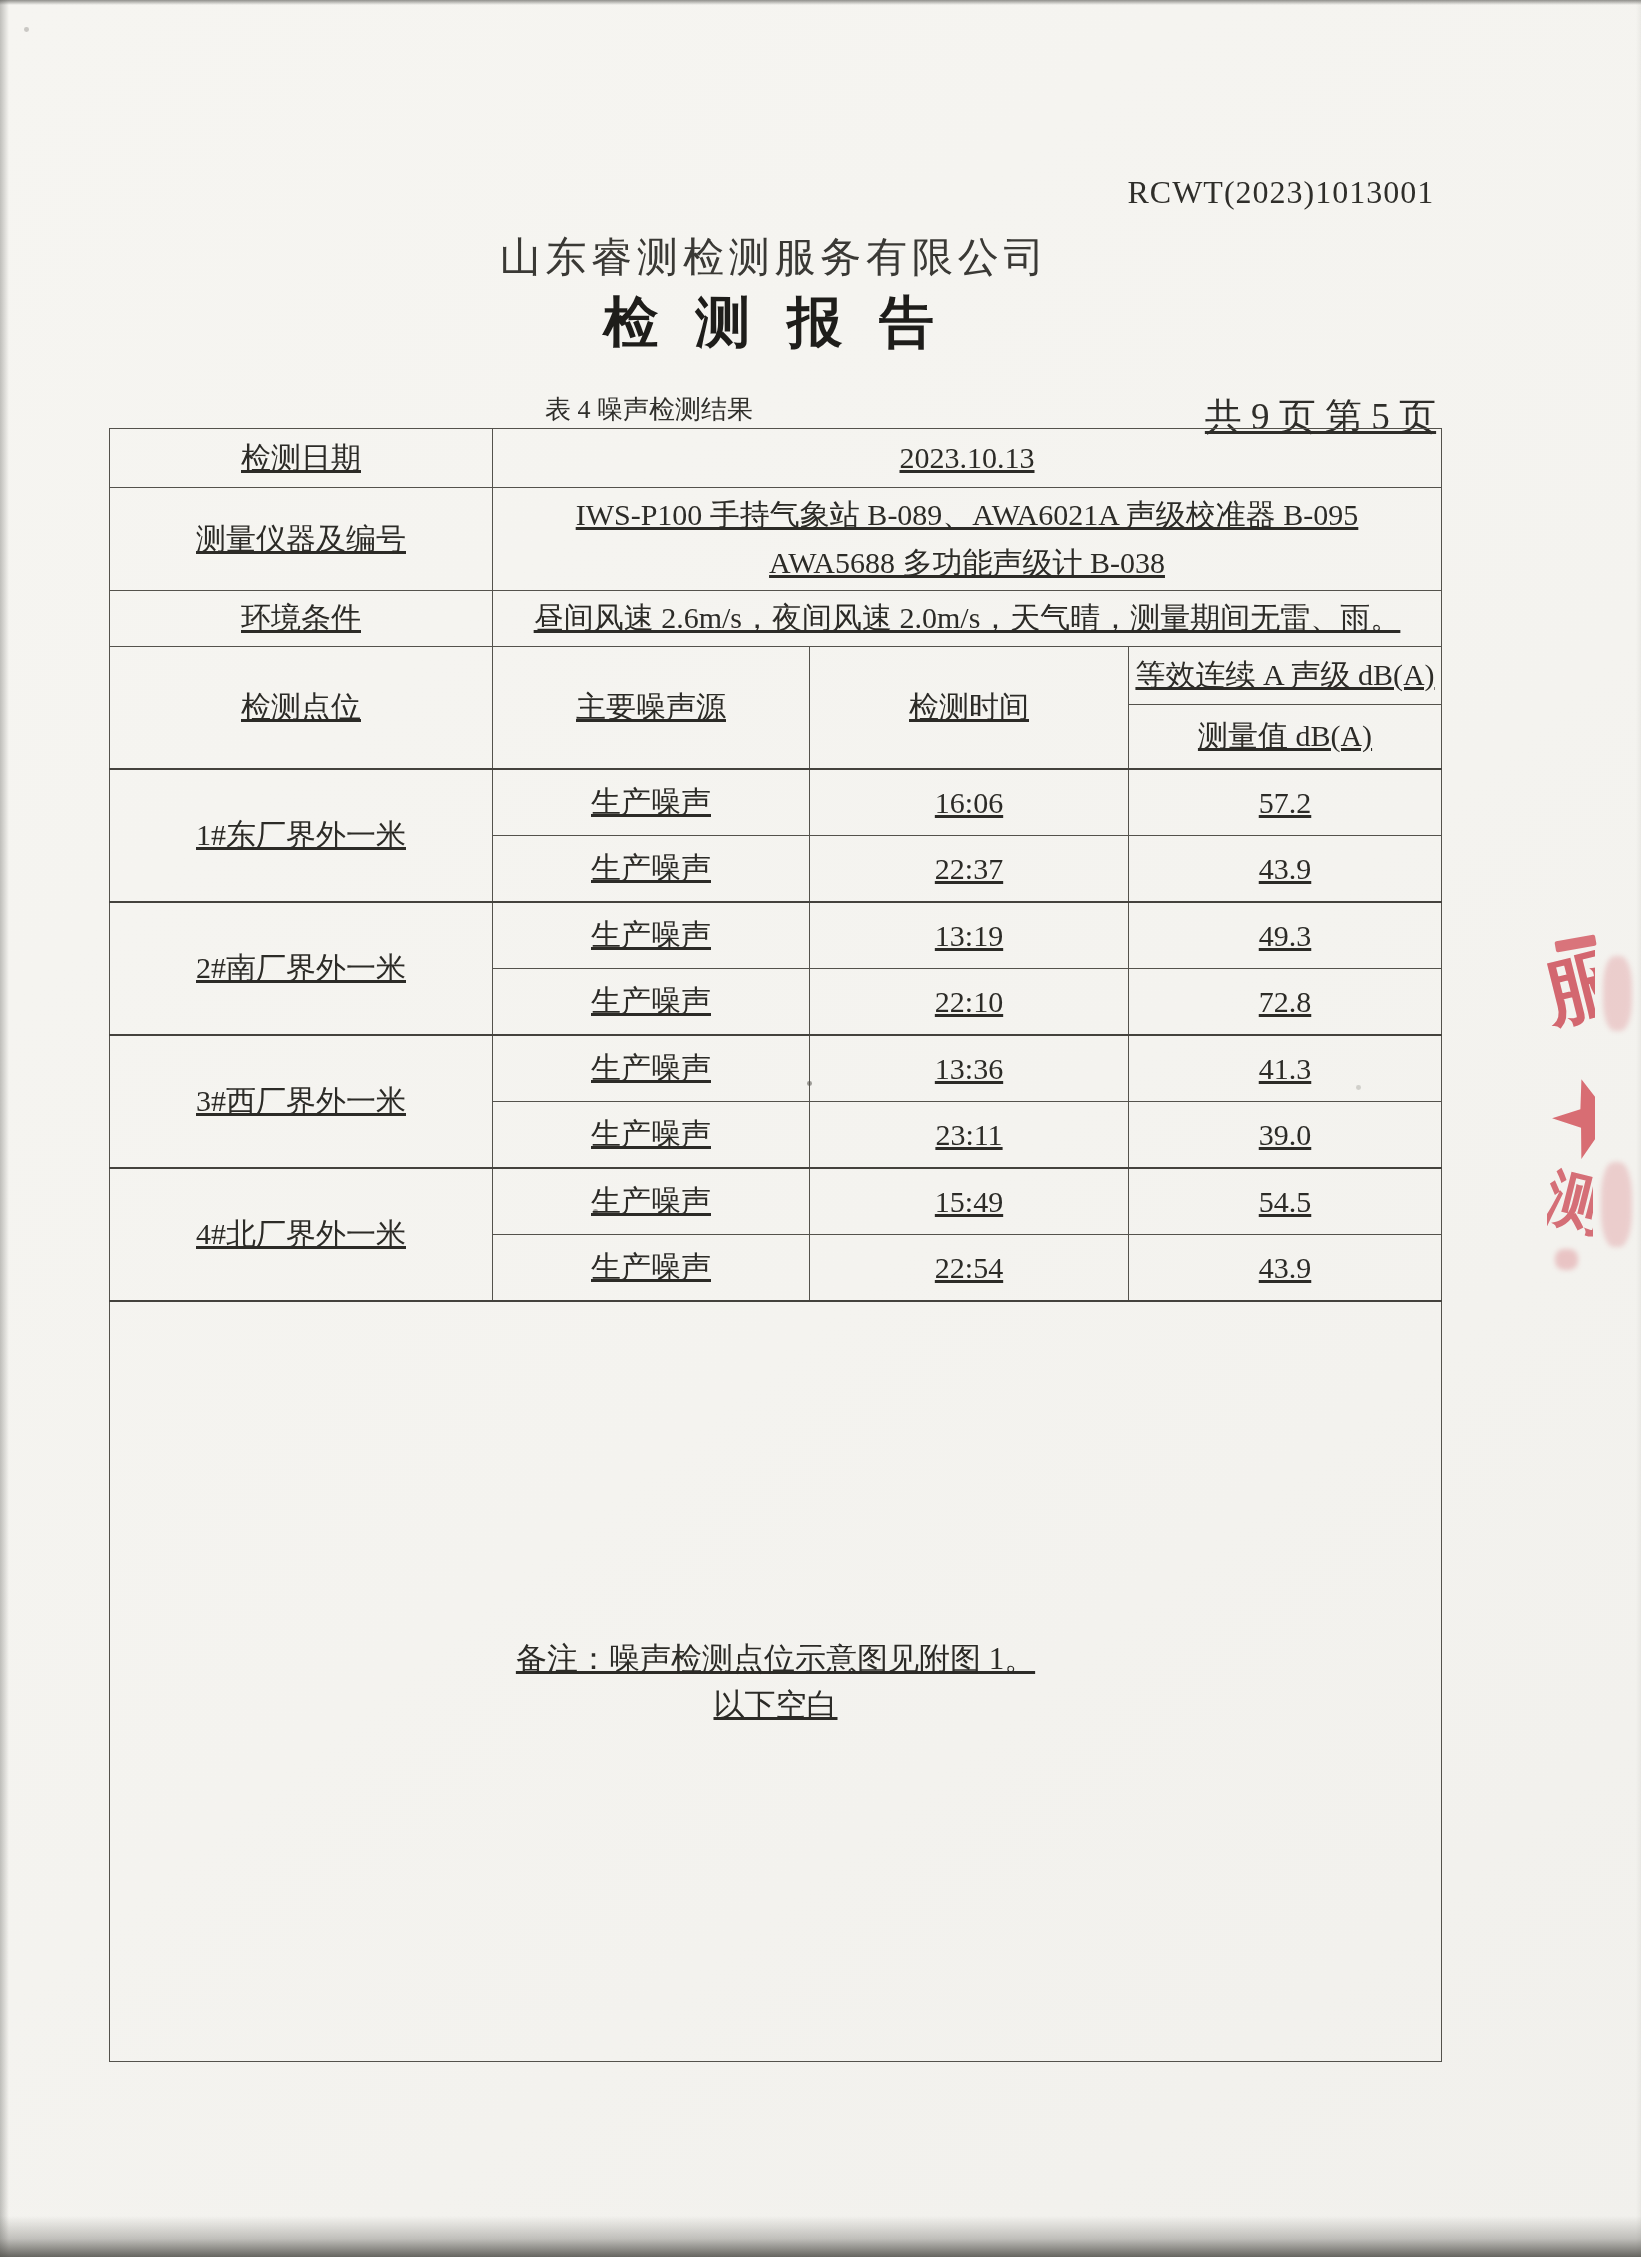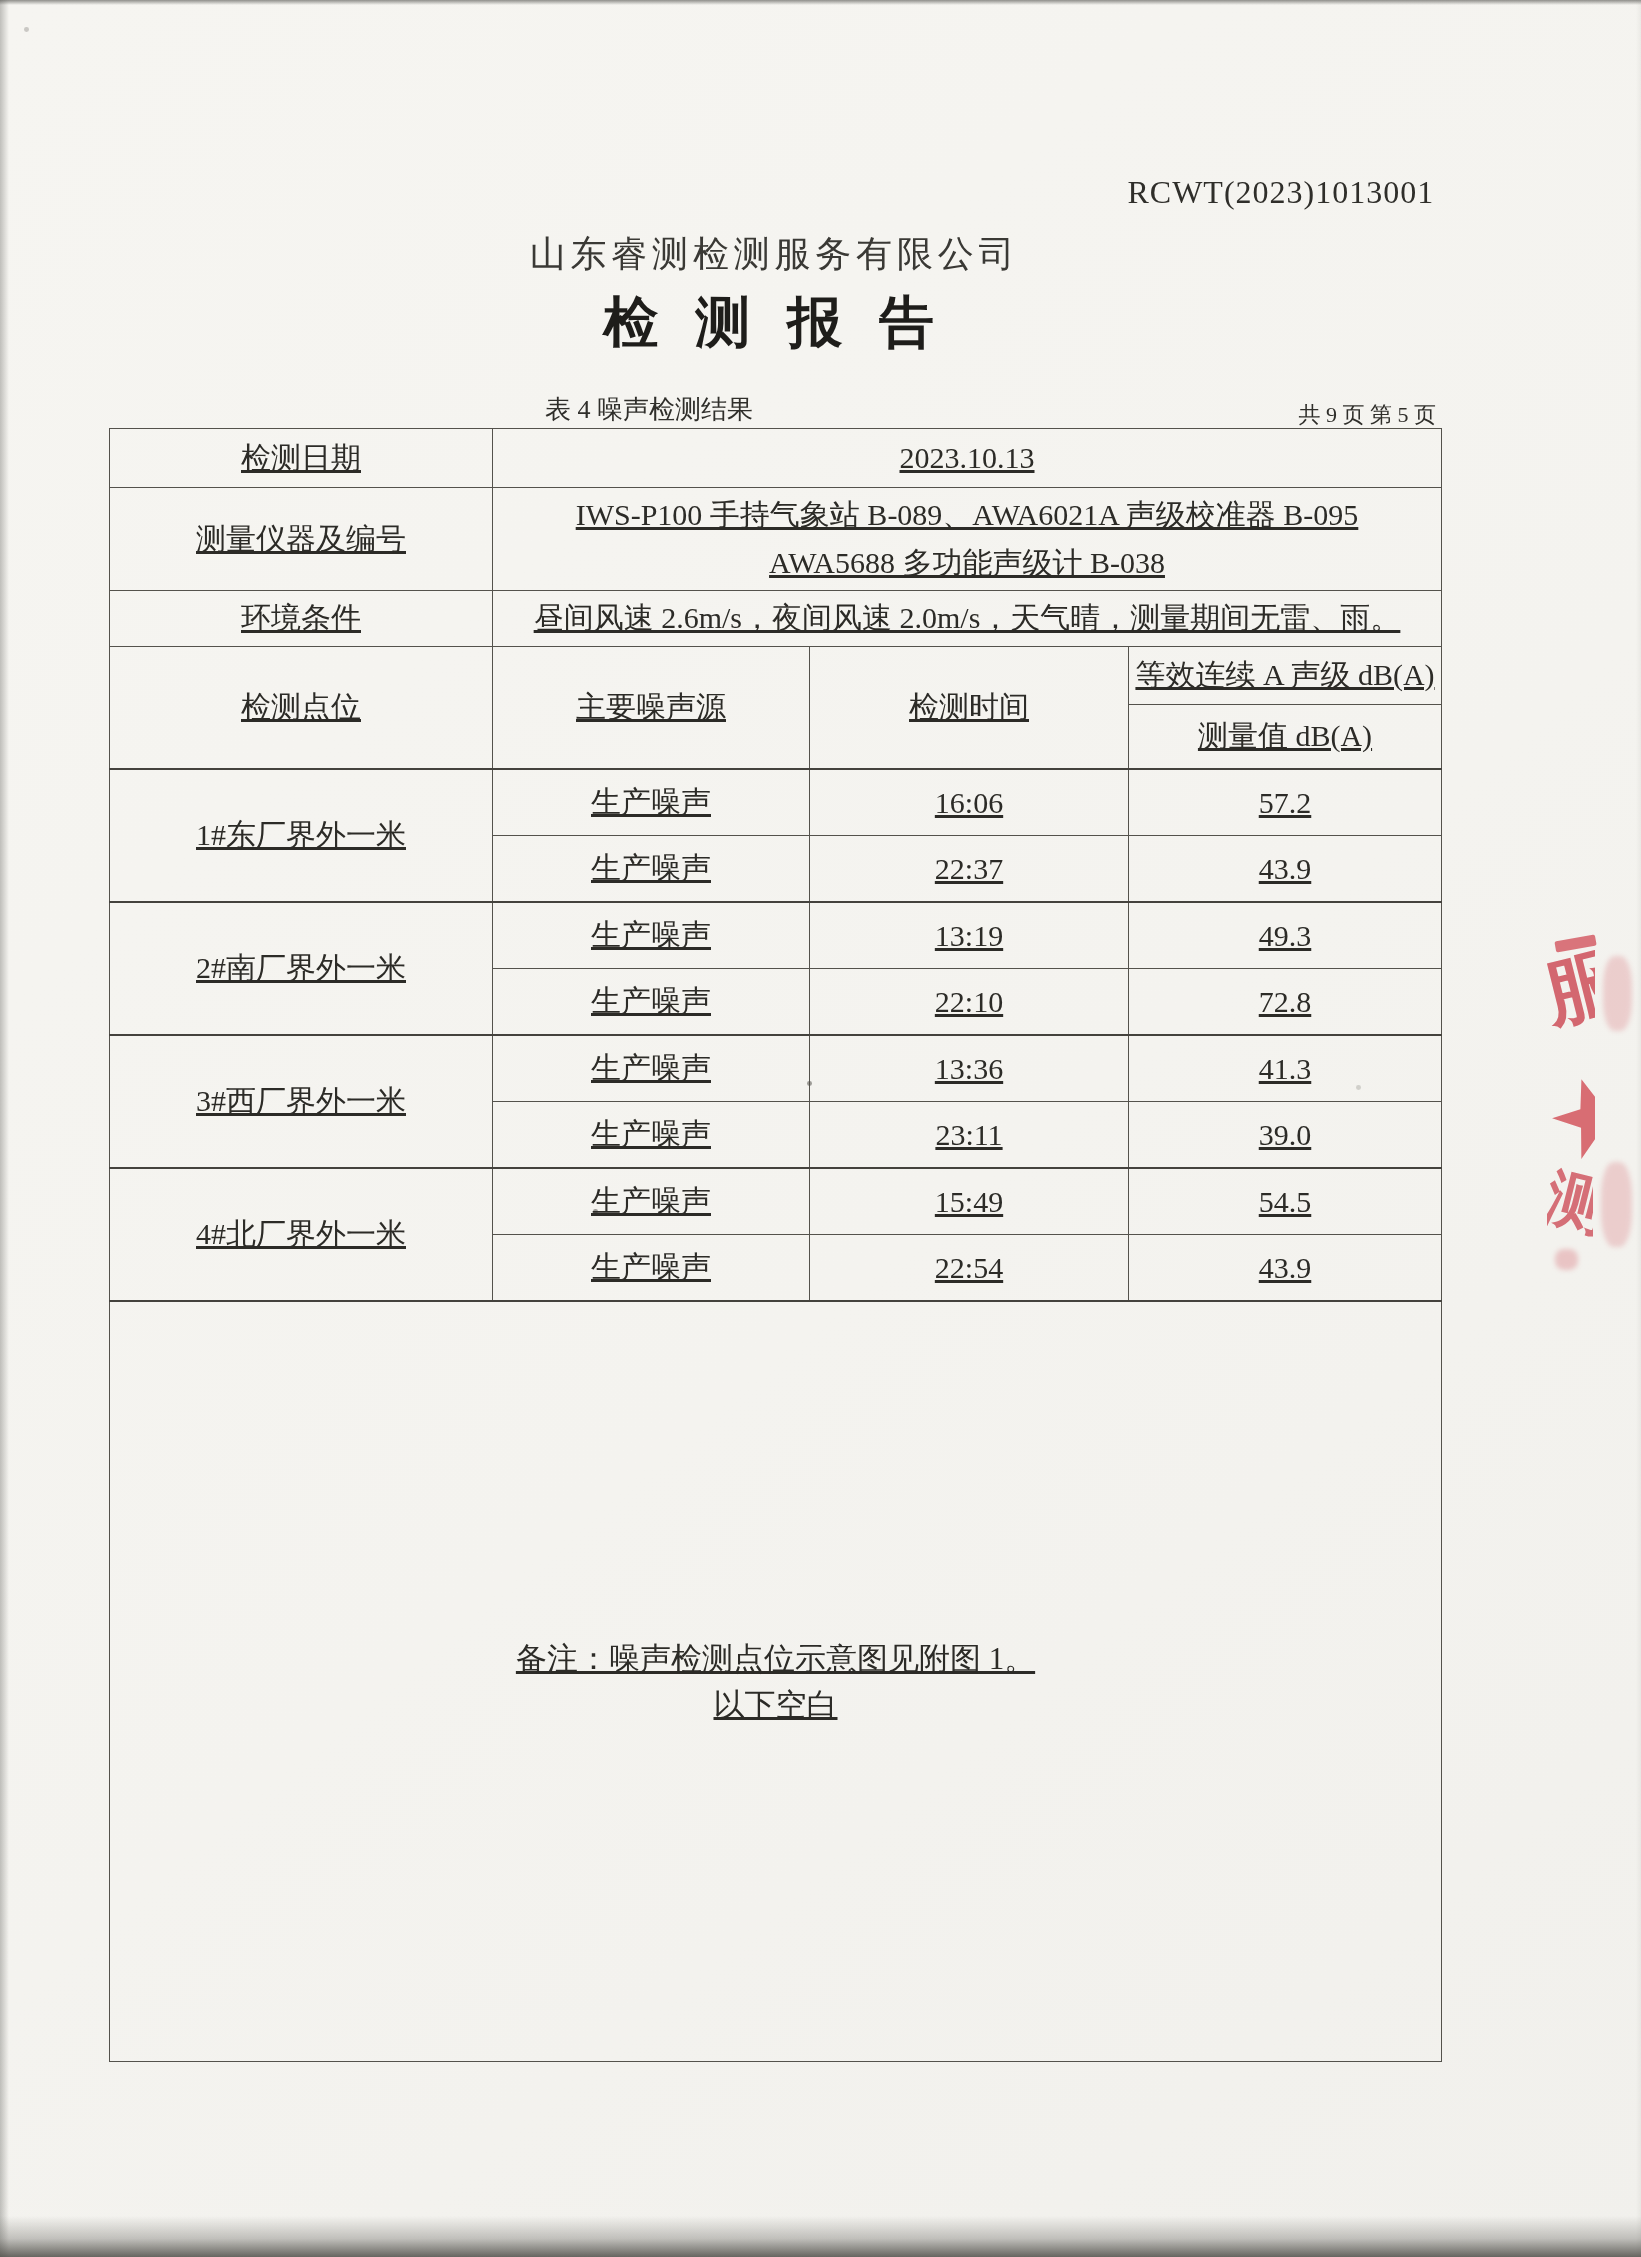--- a/index.html
+++ b/index.html
@@ -20,25 +20,25 @@
   .edge-right{position:absolute;right:0;top:0;width:21px;height:100%;
     background:linear-gradient(to left,rgba(150,149,143,.45),rgba(150,149,143,0));}
   .edge-bottom{position:absolute;left:0;bottom:0;width:100%;height:41px;
     background:linear-gradient(to bottom,rgba(85,84,79,0),rgba(100,99,94,.35) 55%,rgba(78,77,72,.85));}
   .speck{position:absolute;width:4.8px;height:4.8px;border-radius:50%;background:rgba(70,68,62,.5);}
 
   
   .hwrap{position:absolute;left:109px;top:0;width:1331px;}
   .report-code{position:absolute;top:174px;right:5.8px;font-size:32px;letter-spacing:1px;}
   .company{position:absolute;top:230px;left:0;width:100%;text-align:center;
-    font-size:36px;letter-spacing:4.8px;color:#3a3935;}
+    font-size:41px;letter-spacing:4.8px;color:#3a3935;}
   .doc-title{position:absolute;top:286px;left:0;width:100%;text-align:center;
     font-size:55px;font-weight:bold;letter-spacing:11.6px;color:#1e1d1a;}
   .caption{position:absolute;top:392px;left:436px;font-size:26px;}
-  .pagination{position:absolute;top:400px;right:3.9px;font-size:22px;}
+  .pagination{position:absolute;top:392px;right:3.9px;font-size:37px;text-decoration:underline;}
 
   
   table.report{
     position:absolute;left:109px;top:428px;width:1331px;
     border-collapse:collapse;table-layout:fixed;
     font-size:30px;color:#2c2b27;
   }
   table.report td{
     border:1.9px solid #54524c;
     text-align:center;vertical-align:middle;

